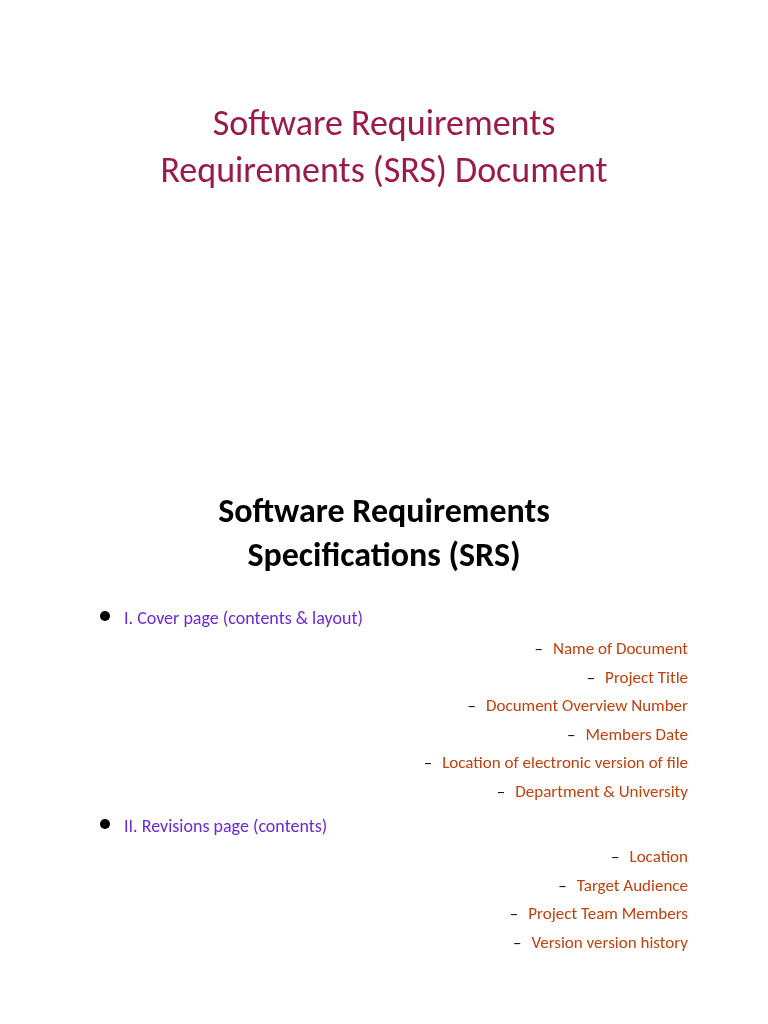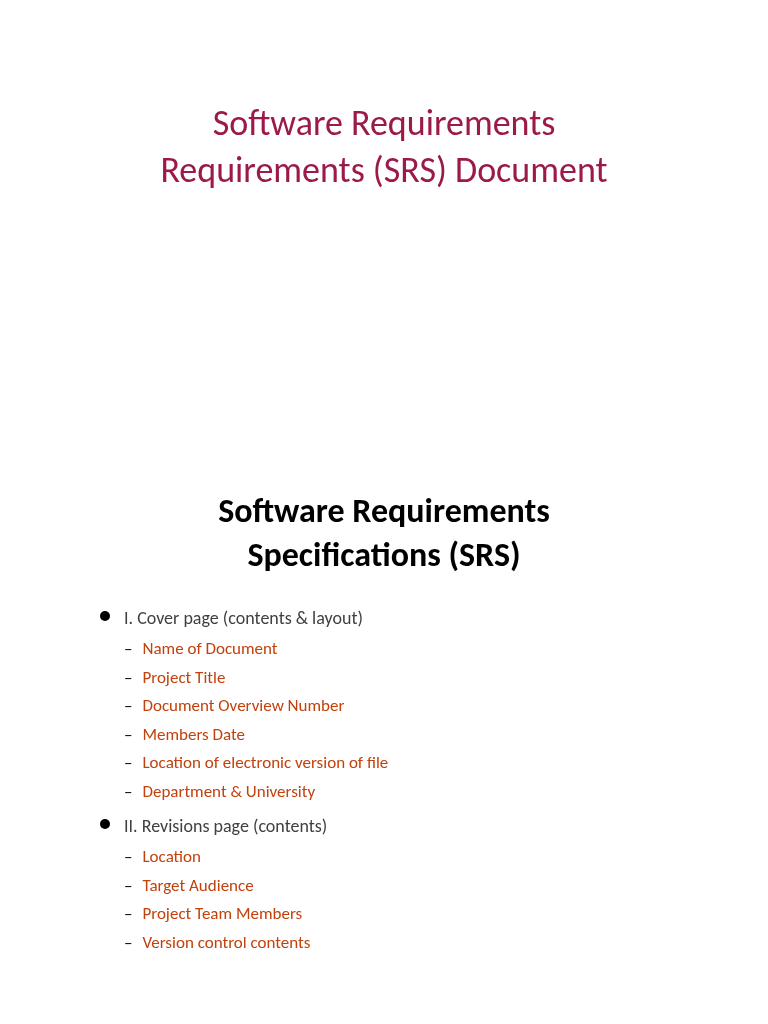--- a/index.html
+++ b/index.html
@@ -1,18 +1,19 @@
 <!DOCTYPE html>
 <html><head>
   <meta charset="utf-8">
   <style>
     * {
       margin: 0;
       padding: 0;
       box-sizing: border-box;
+      justify-content: flex-end;
     }
 
     body {
       width: 768px;
       min-height: 1024px;
       background: #ffffff;
       font-family: 'Calibri', 'Segoe UI', Arial, sans-serif;
       color: #000000;
     }
 
@@ -78,21 +79,21 @@
       background: #000;
       border-radius: 50%;
       margin-top: 6px;
       margin-right: 14px;
       flex-shrink: 0;
     }
 
     .bullet-text {
       font-size: 18px;
       line-height: 1.5;
-      color: #404040;
+      color: #6d28d9;
     }
 
     .sub-list {
       list-style: none;
       padding-left: 0;
       margin-top: 4px;
     }
 
     .sub-list li {
       display: flex;
@@ -183,21 +184,21 @@
             <li>
               <span class="dash">–</span>
               <span class="sub-text">Target Audience</span>
             </li>
             <li>
               <span class="dash">–</span>
               <span class="sub-text">Project Team Members</span>
             </li>
             <li>
               <span class="dash">–</span>
-              <span class="sub-text">Version control contents</span>
+              <span class="sub-text">Version version history</span>
             </li>
           </ul>
         </div>
       </li>
 
     </ul>
   </div>
 
 </div>
 

